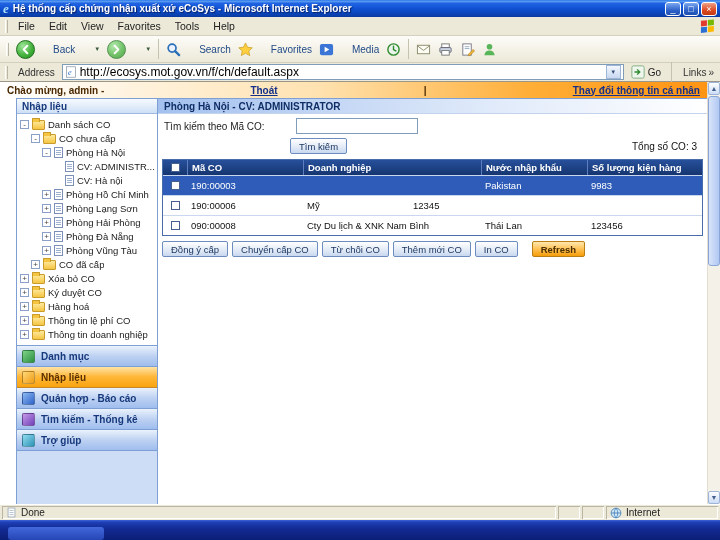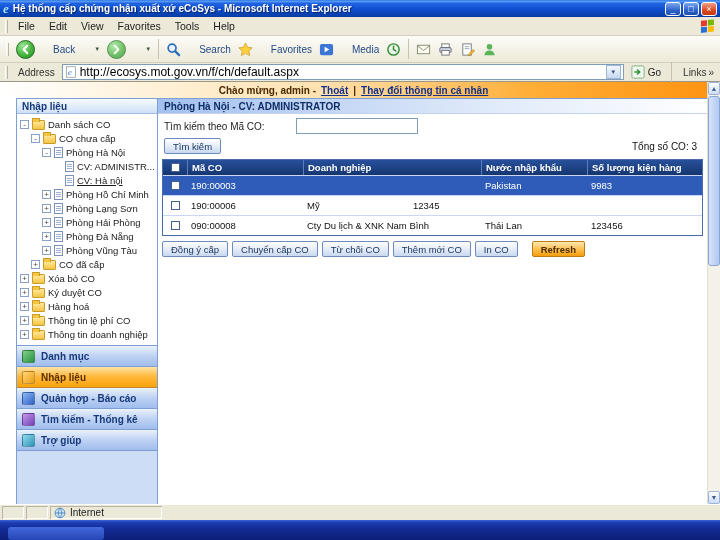--- a/index.html
+++ b/index.html
@@ -38,21 +38,21 @@
 .addr-label{color:#333;padding:0 3px}
 .addr-input{flex:1;height:16px;background:#fff;border:1px solid #7f9db9;display:flex;align-items:center;padding:0 2px;gap:3px}
 .addr-url{flex:1;color:#000;font-size:12px;white-space:nowrap;overflow:hidden}
 .addr-drop{width:15px;height:14px;background:linear-gradient(180deg,#f3f7fd,#c8d8f0);border:1px solid #9db6d8;font-size:6px;color:#35507c;text-align:center;line-height:13px}
 .go-btn{display:flex;align-items:center;gap:3px;color:#222;padding:0 3px}
 .links-btn{display:flex;align-items:center;gap:2px;color:#333;padding:0 4px}
 
 
 .page{flex:1;position:relative;background:#fff;overflow:hidden}
 .page-scroller{position:absolute;left:0;top:0;right:13px;bottom:0;display:flex;flex-direction:column}
-.greeting{height:16px;flex:0 0 16px;background:linear-gradient(90deg,#ffffff,#ffe2b0 45%,#ffae37 75%,#ff9413);display:flex;align-items:center;justify-content:center;gap:5px;padding:6px 7px;font-size:10px;color:#4a2800;font-weight:bold}
+.greeting{height:16px;flex:0 0 16px;background:linear-gradient(90deg,#ffffff,#ffe2b0 45%,#ffae37 75%,#ff9413);display:flex;align-items:center;justify-content:space-between;gap:5px;padding:6px 7px;font-size:10px;color:#4a2800;font-weight:bold}
 .greet-link{color:#14308a;text-decoration:underline;font-weight:bold}
 .page-inner{flex:1;display:flex;overflow:hidden;padding-left:16px;background:#fff}
 
 
 .sidebar{width:142px;flex:0 0 142px;display:flex;flex-direction:column;background:#cdddf5;border:1px solid #7e9fd4;border-bottom:none}
 .side-title{height:15px;flex:0 0 15px;background:linear-gradient(180deg,#f6fafe,#cfe0f6);border-bottom:1px solid #9db9e2;display:flex;align-items:center;padding:0 5px;color:#173a7c;font-weight:bold;font-size:10px}
 .tree{height:232px;flex:0 0 232px;background:#fff;border-bottom:1px solid #7e9fd4;padding:3px 0;overflow:hidden}
 .tree-row{display:flex;align-items:center;height:14px;gap:3px;white-space:nowrap;font-size:9.5px;color:#1b1b1b}
 .expander{width:9px;height:9px;flex:0 0 9px;border:1px solid #8aa0c8;background:#fff;font-size:8px;line-height:7px;text-align:center;color:#444}
 .exp-space{width:9px;flex:0 0 9px}
@@ -75,21 +75,21 @@
 .side-fill{flex:1}
 
 
 .main{flex:1;display:flex;flex-direction:column;background:#fff;border-top:1px solid #7e9fd4;overflow:hidden}
 .main-header{height:15px;flex:0 0 15px;display:flex;align-items:center;padding:0 6px;font-weight:bold;font-size:10px;color:#102e66;
  background:linear-gradient(90deg,#a3c0ee,#dbe7f9 55%,#ffffff);border-bottom:1px solid #c3d3ee}
 .search-line{display:flex;align-items:center;gap:6px;padding:4px 6px 1px;font-size:10px;color:#222}
 .search-label{width:126px}
 .search-input{width:122px;height:16px;border:1px solid #7f9db9;background:#fff;font-size:10px;padding:0 2px;font-family:inherit}
 .action-line{display:flex;align-items:center;justify-content:space-between;padding:3px 10px 3px 6px}
-.search-btn{}
+.search-btn{margin-left:126px}
 .btn{height:16px;padding:0 8px;font-size:9.5px;color:#17335e;border:1px solid #6c8cc0;border-radius:2px;
  background:linear-gradient(180deg,#ffffff,#e3ebf7 55%,#c9d8ef);font-family:inherit;cursor:default}
 .total{font-size:10px;color:#111}
 .grid{margin:2px 4px 0;border:1px solid #4a6cab}
 .t-header{display:flex;align-items:center;height:15px;background:linear-gradient(180deg,#27509c,#15356f);color:#fff;font-weight:bold;font-size:9.5px}
 .t-header .cell{border-left:1px solid #5c7ec0;height:100%;display:flex;align-items:center}
 .t-header .cell:first-child{border-left:none}
 .t-row{display:flex;align-items:center;height:20px;background:#fff;border-top:1px solid #c9d8ef;font-size:9.5px;color:#111}
 .t-row.selected{background:#2e5cb8;color:#fff}
 .cell{padding:0 4px;white-space:nowrap;overflow:hidden}
@@ -284,21 +284,21 @@
               <div class="tree-row" style="padding-left: 25px;">
                 <span class="expander">-</span>
                 <span class="doc-ico"></span>
                 <span class="tree-label">Phòng Hà Nội</span>
               </div>
               <div class="tree-row" style="padding-left: 36px;">
                 <span class="exp-space"></span>
                 <span class="doc-ico"></span>
                 <span class="tree-label">CV: ADMINISTR...</span>
               </div>
-              <div class="tree-row" style="padding-left: 36px; text-decoration: underline;">
+              <div class="tree-row" style="padding-left: 36px;">
                 <span class="exp-space"></span>
                 <span class="doc-ico"></span>
                 <span class="tree-label">CV: Hà nội</span>
               </div>
               <div class="tree-row" style="padding-left: 25px;">
                 <span class="expander">+</span>
                 <span class="doc-ico"></span>
                 <span class="tree-label">Phòng Hồ Chí Minh</span>
               </div>
               <div class="tree-row" style="padding-left: 25px;">
@@ -443,20 +443,29 @@
 
     <div class="v-scroll">
       <div class="scroll-btn">▲</div>
       <div class="scroll-thumb"></div>
       <div class="scroll-track"></div>
       <div class="scroll-btn">▼</div>
     </div>
   </div>
 
   <div class="statusbar">
+    <span class="sb-pane sb-left">
+      <svg width="11" height="11" viewBox="0 0 16 16">
+          <rect x="3" y="1.5" width="10" height="13" fill="#fff" stroke="#8899aa"></rect>
+          <line x1="5" y1="5" x2="11" y2="5" stroke="#9ab"></line>
+          <line x1="5" y1="8" x2="11" y2="8" stroke="#9ab"></line>
+          <line x1="5" y1="11" x2="11" y2="11" stroke="#9ab"></line>
+        </svg>
+      <span>Done</span>
+    </span>
     <span class="sb-pane sb-small"></span>
     <span class="sb-pane sb-small"></span>
     <span class="sb-pane sb-right">
       <svg width="12" height="12" viewBox="0 0 16 16">
           <circle cx="8" cy="8" r="6.5" fill="#cfe6f7" stroke="#3a76b0"></circle>
           <path d="M1.5 8h13M8 1.5c3 3.5 3 9.5 0 13M8 1.5c-3 3.5-3 9.5 0 13" stroke="#3a76b0" fill="none"></path>
         </svg>
       <span>Internet</span>
     </span>
   </div>

